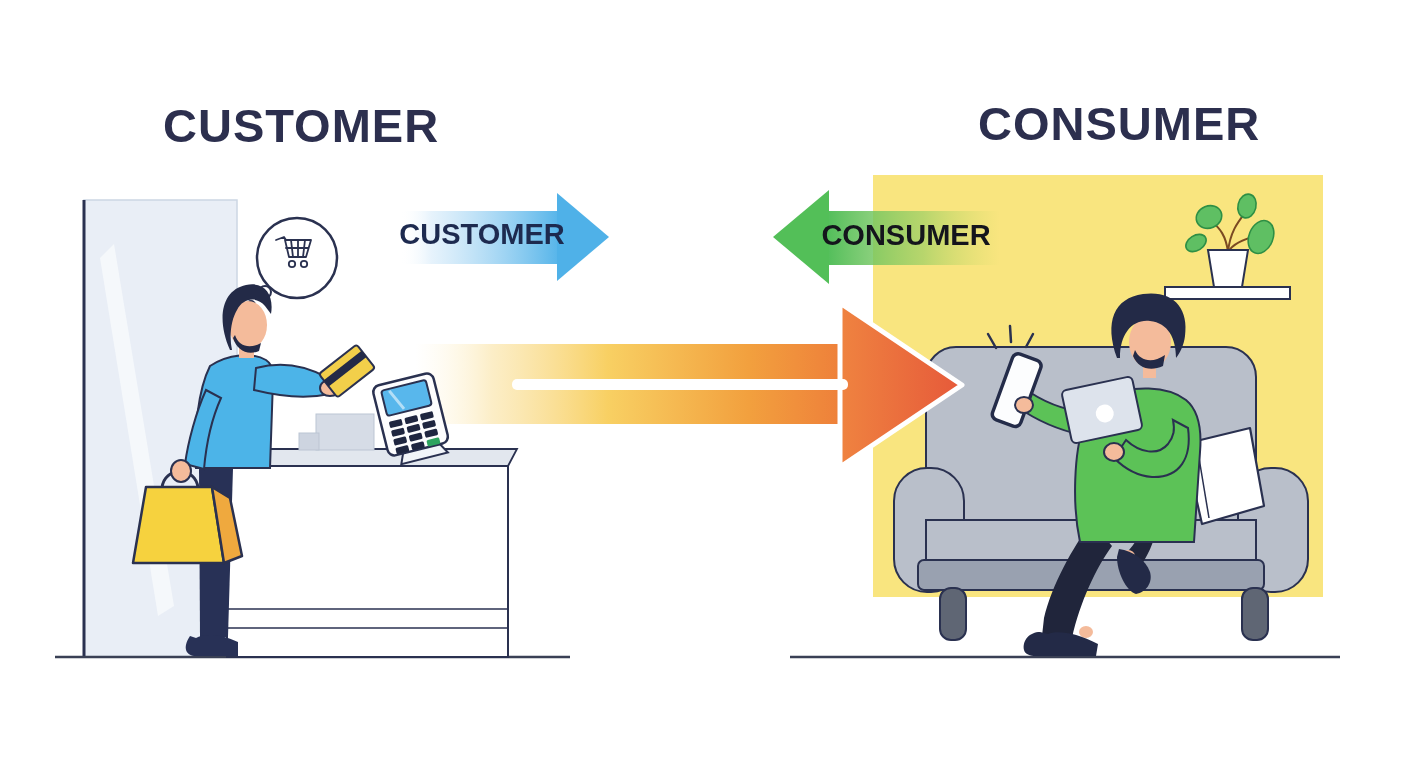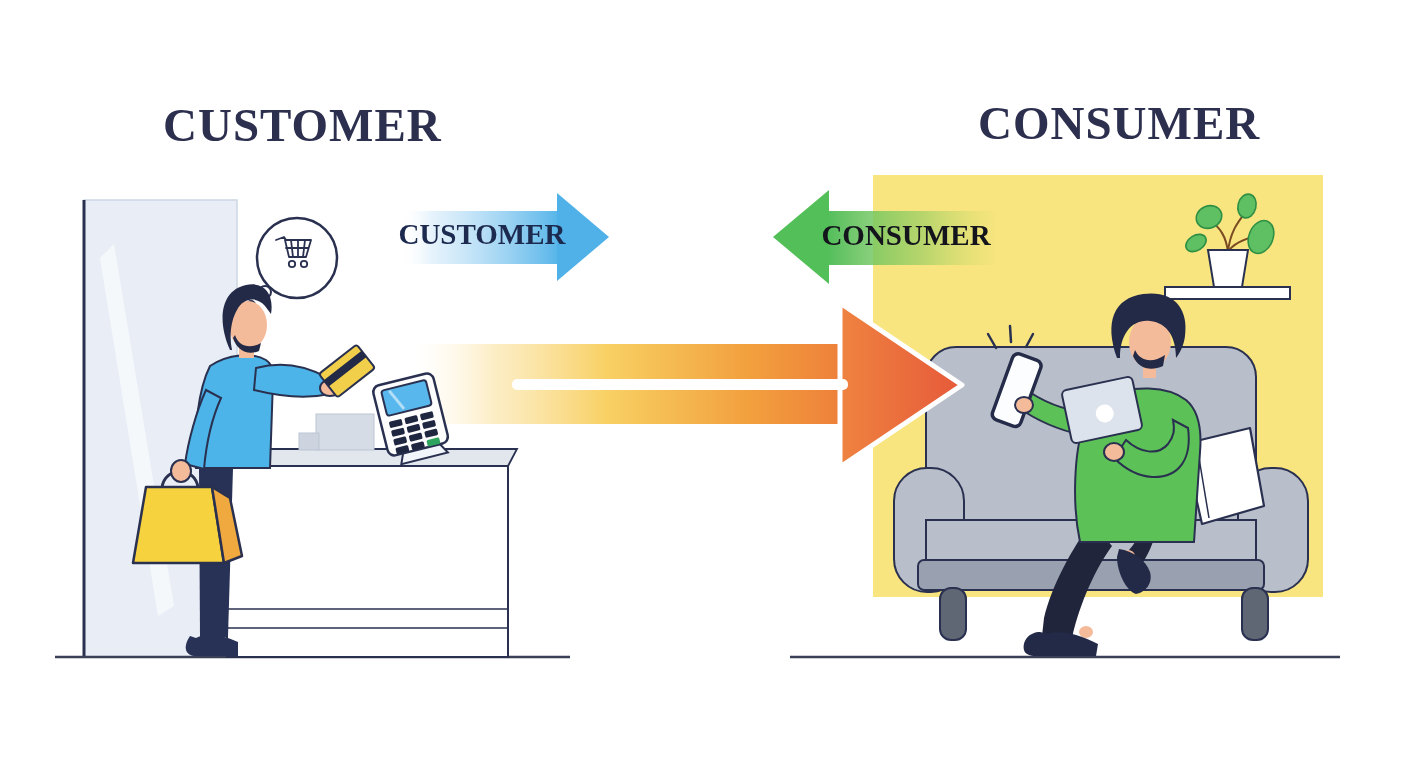--- a/index.html
+++ b/index.html
@@ -1,21 +1,21 @@
 <!DOCTYPE html>
 <html><head>
 <meta charset="utf-8">
 <style>
   html,body{margin:0;padding:0;background:#ffffff;}
   #stage{
     position:relative;
     width:1408px;height:736px;
     background:#ffffff;
     overflow:hidden;
-    font-family:Liberation Serif, serif;
+    font-family:Liberation Sans, sans-serif;
   }
   #art{position:absolute;left:0;top:0;width:1408px;height:768px;}
   .title{
     position:absolute;
     font-weight:bold;
     font-size:47px;
     letter-spacing:1px;
     color:#2c2f4e;
     white-space:nowrap;
   }

